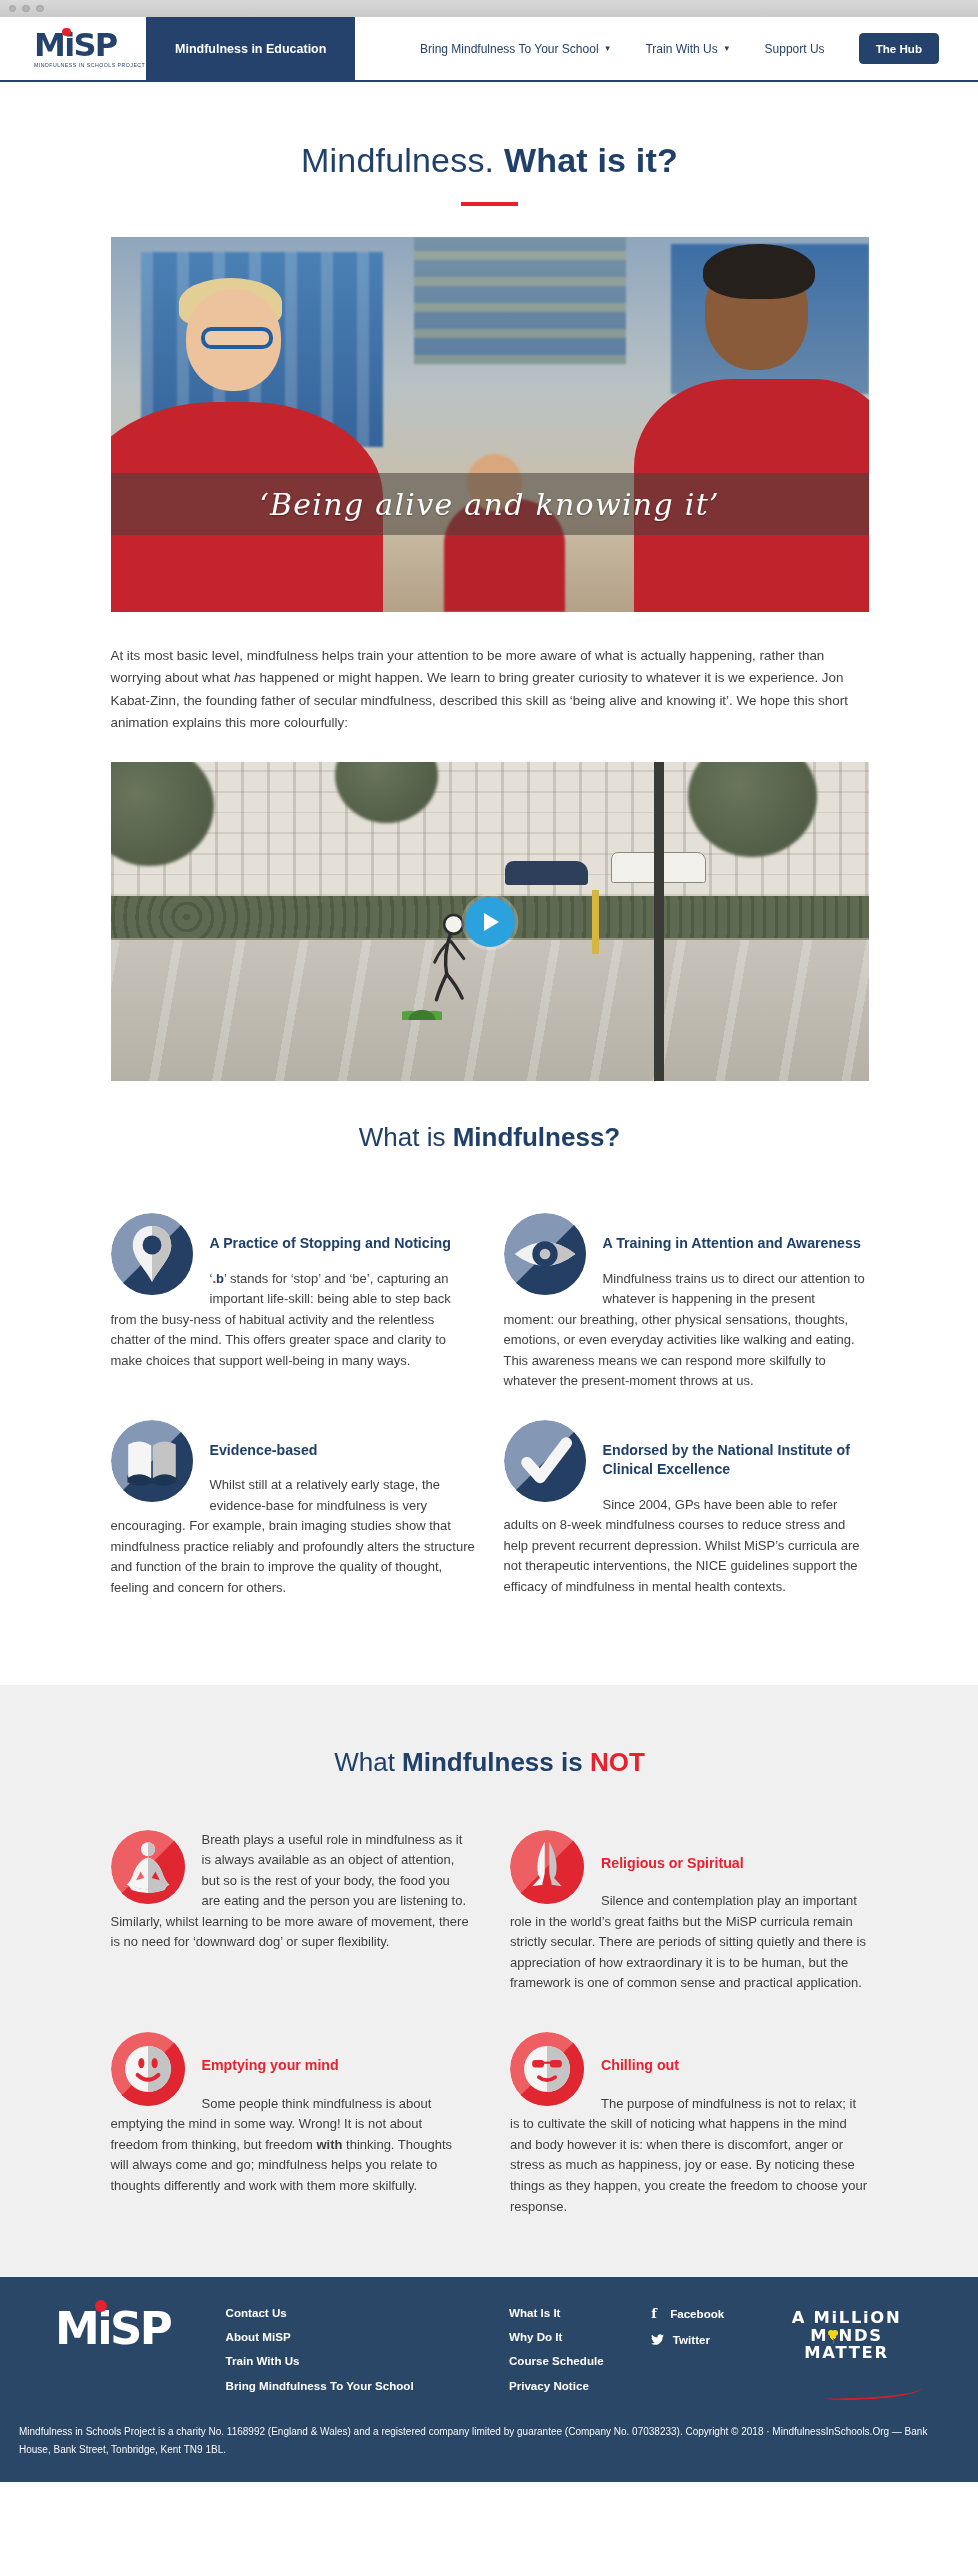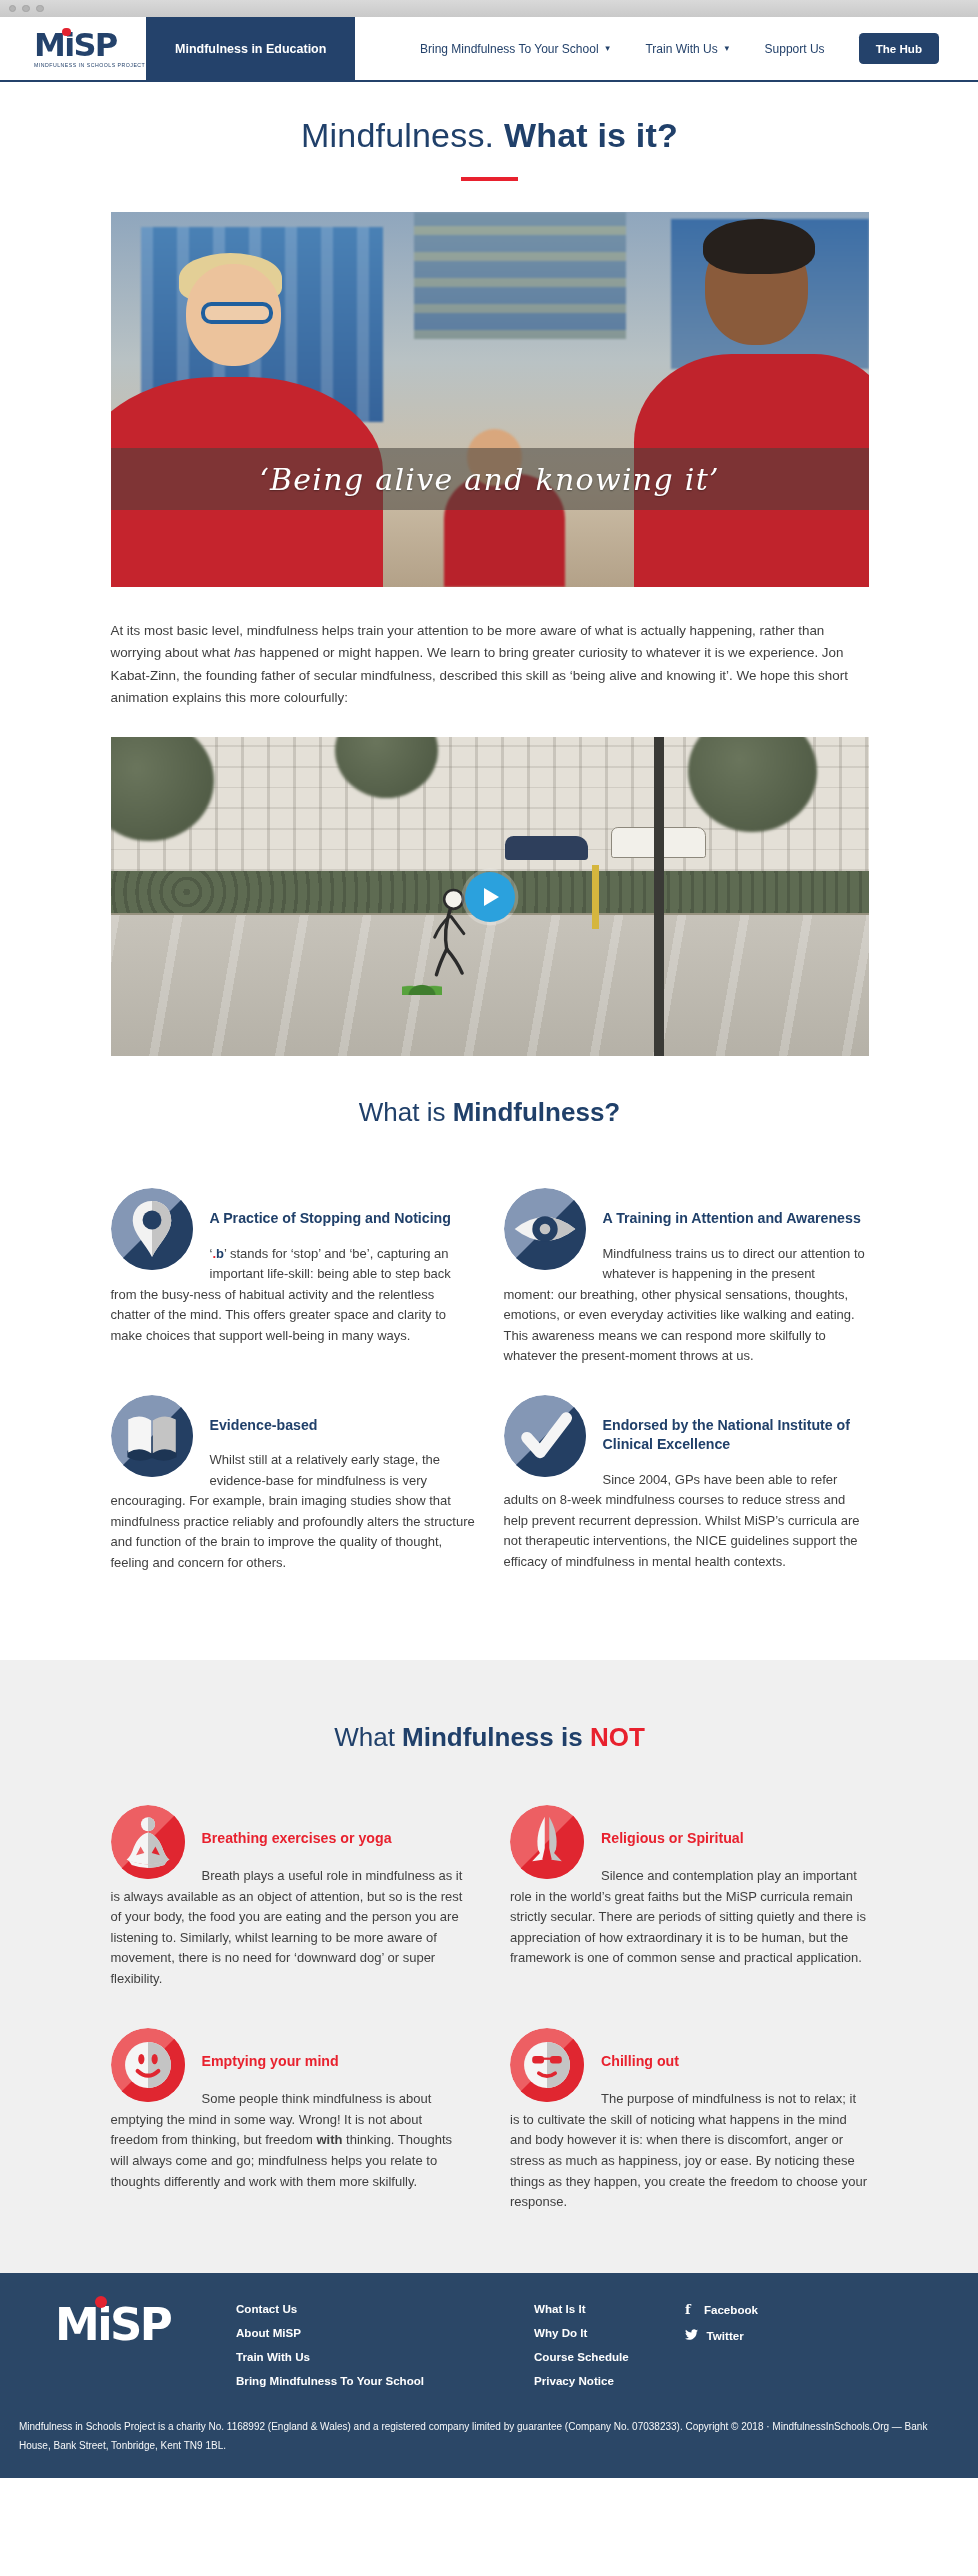--- a/index.html
+++ b/index.html
@@ -17,21 +17,21 @@
   .logo-tagline { font-size:5.2px; letter-spacing:0.5px; color:#24426b; margin-top:1.7px; }
   .nav-active { background:#24426b; color:#fff; font-weight:bold; font-size:12.5px; display:flex; align-items:center; padding:0 29px; }
   .nav-links { flex:1; display:flex; align-items:center; justify-content:flex-end; gap:34px; padding-right:40px; }
   .nav-link { color:#24426b; font-size:12px; text-decoration:none; display:flex; align-items:center; gap:5.2px; cursor:pointer; }
   .nav-link .caret { font-size:7.8px; color:#24426b; }
   .nav-cta { background:#24426b; color:#fff; font-size:11.6px; font-weight:bold; border:none; border-radius:4.3px; padding:8.6px 17px; cursor:pointer; }
 
   
   .container { width:758px; margin:0 auto; }
 
-  h1.page-title { margin-top:34px; text-align:center; font-size:34px; color:#20406a; font-weight:400; letter-spacing:0.2px; }
+  h1.page-title { margin-top:59px; text-align:center; font-size:34px; color:#20406a; font-weight:400; letter-spacing:0.2px; }
   h1.page-title b { font-weight:800; }
   .red-divider { width:57px; height:3.4px; background:#e8212e; margin:22.4px auto 31px; }
 
   
   .hero { position:relative; width:758px; height:375px; overflow:hidden; background:linear-gradient(#8fa6bd 0%, #b9c2c4 40%, #cdbfa8 72%, #b3a188 100%); }
   .hero .board { position:absolute; left:4%; top:4%; width:32%; height:52%; background:
       repeating-linear-gradient(90deg, rgba(255,255,255,.18) 0 12px, rgba(0,0,0,0) 12px 36px),
       linear-gradient(#4a81b5,#35639a); filter:blur(0.9px); }
   .hero .board2 { position:absolute; left:40%; top:0; width:28%; height:34%; background:
       repeating-linear-gradient(0deg, rgba(255,230,120,.25) 0 8.6px, rgba(0,0,0,0) 8.6px 26px),
@@ -324,21 +324,20 @@
               <g clip-path="url(#rh5)">
                 <circle cx="50" cy="26" r="9.5" fill="#c4c4c4"></circle>
                 <path d="M50 37 C39 40 33 50 29 62 C26 69 24 71 21 74 Q35 80 50 80 Q65 80 79 74 C76 71 74 69 71 62 C67 50 61 40 50 37 Z" fill="#c4c4c4"></path>
                 <path d="M23 74 Q50 86 77 74 L72 81 Q50 89 28 81 Z" fill="#c4c4c4"></path>
               </g>
               <path d="M40 56 L34 68 L45 65 Z" fill="#ed5f63"></path>
               <path d="M60 56 L66 68 L55 65 Z" fill="#e02630"></path>
             </g>
           </g>
         </svg>
-        <h3>Breathing exercises or yoga</h3>
         <p>Breath plays a useful role in mindfulness as it is always available as an object of attention, but so is the rest of your body, the food you are eating and the person you are listening to. Similarly, whilst learning to be more aware of movement, there is no need for ‘downward dog’ or super flexibility.</p>
       </div>
 
       <div class="nblock">
         <svg class="nicon" viewBox="0 0 100 100">
           <defs>
               <clipPath id="cp6">
                 <circle cx="50" cy="50" r="50"></circle>
               </clipPath>
             </defs>
@@ -430,16 +429,21 @@
           <span class="fb-glyph">f</span>
           <span>Facebook</span>
         </a>
       <a>
         <svg width="13" height="11.2" viewBox="0 0 24 20">
             <path fill="#ffffff" d="M24 2.4c-.9.4-1.8.7-2.8.8 1-.6 1.8-1.6 2.2-2.7-1 .6-2 1-3.1 1.2C19.4.7 18.1 0 16.7 0c-2.7 0-4.9 2.2-4.9 4.9 0 .4 0 .8.1 1.1C7.8 5.8 4.1 3.9 1.7.9 1.2 1.7 1 2.5 1 3.4c0 1.7.9 3.2 2.2 4.1-.8 0-1.6-.2-2.2-.6v.1c0 2.4 1.7 4.4 3.9 4.8-.4.1-.8.2-1.3.2-.3 0-.6 0-.9-.1.6 2 2.4 3.4 4.6 3.4-1.7 1.3-3.8 2.1-6.1 2.1-.4 0-.8 0-1.2-.1 2.2 1.4 4.8 2.2 7.5 2.2 9.1 0 14-7.5 14-14v-.6c1-.7 1.8-1.6 2.5-2.5z"></path>
           </svg>
         <span>Twitter</span>
       </a>
     </div>
+    <div class="partner">
+      <div class="l1">A MiLLiON</div>
+      <div class="l2"><span>M</span><span class="flower"></span><span>NDS MATTER</span></div>
+      <span class="swoosh"></span>
+    </div>
   </div>
   <p class="f-legal">Mindfulness in Schools Project is a charity No. 1168992 (England &amp; Wales) and a registered company limited by guarantee (Company No. 07038233). Copyright © 2018 · MindfulnessInSchools.Org — Bank House, Bank Street, Tonbridge, Kent TN9 1BL.</p>
 </div>
 
 
 </body></html>

